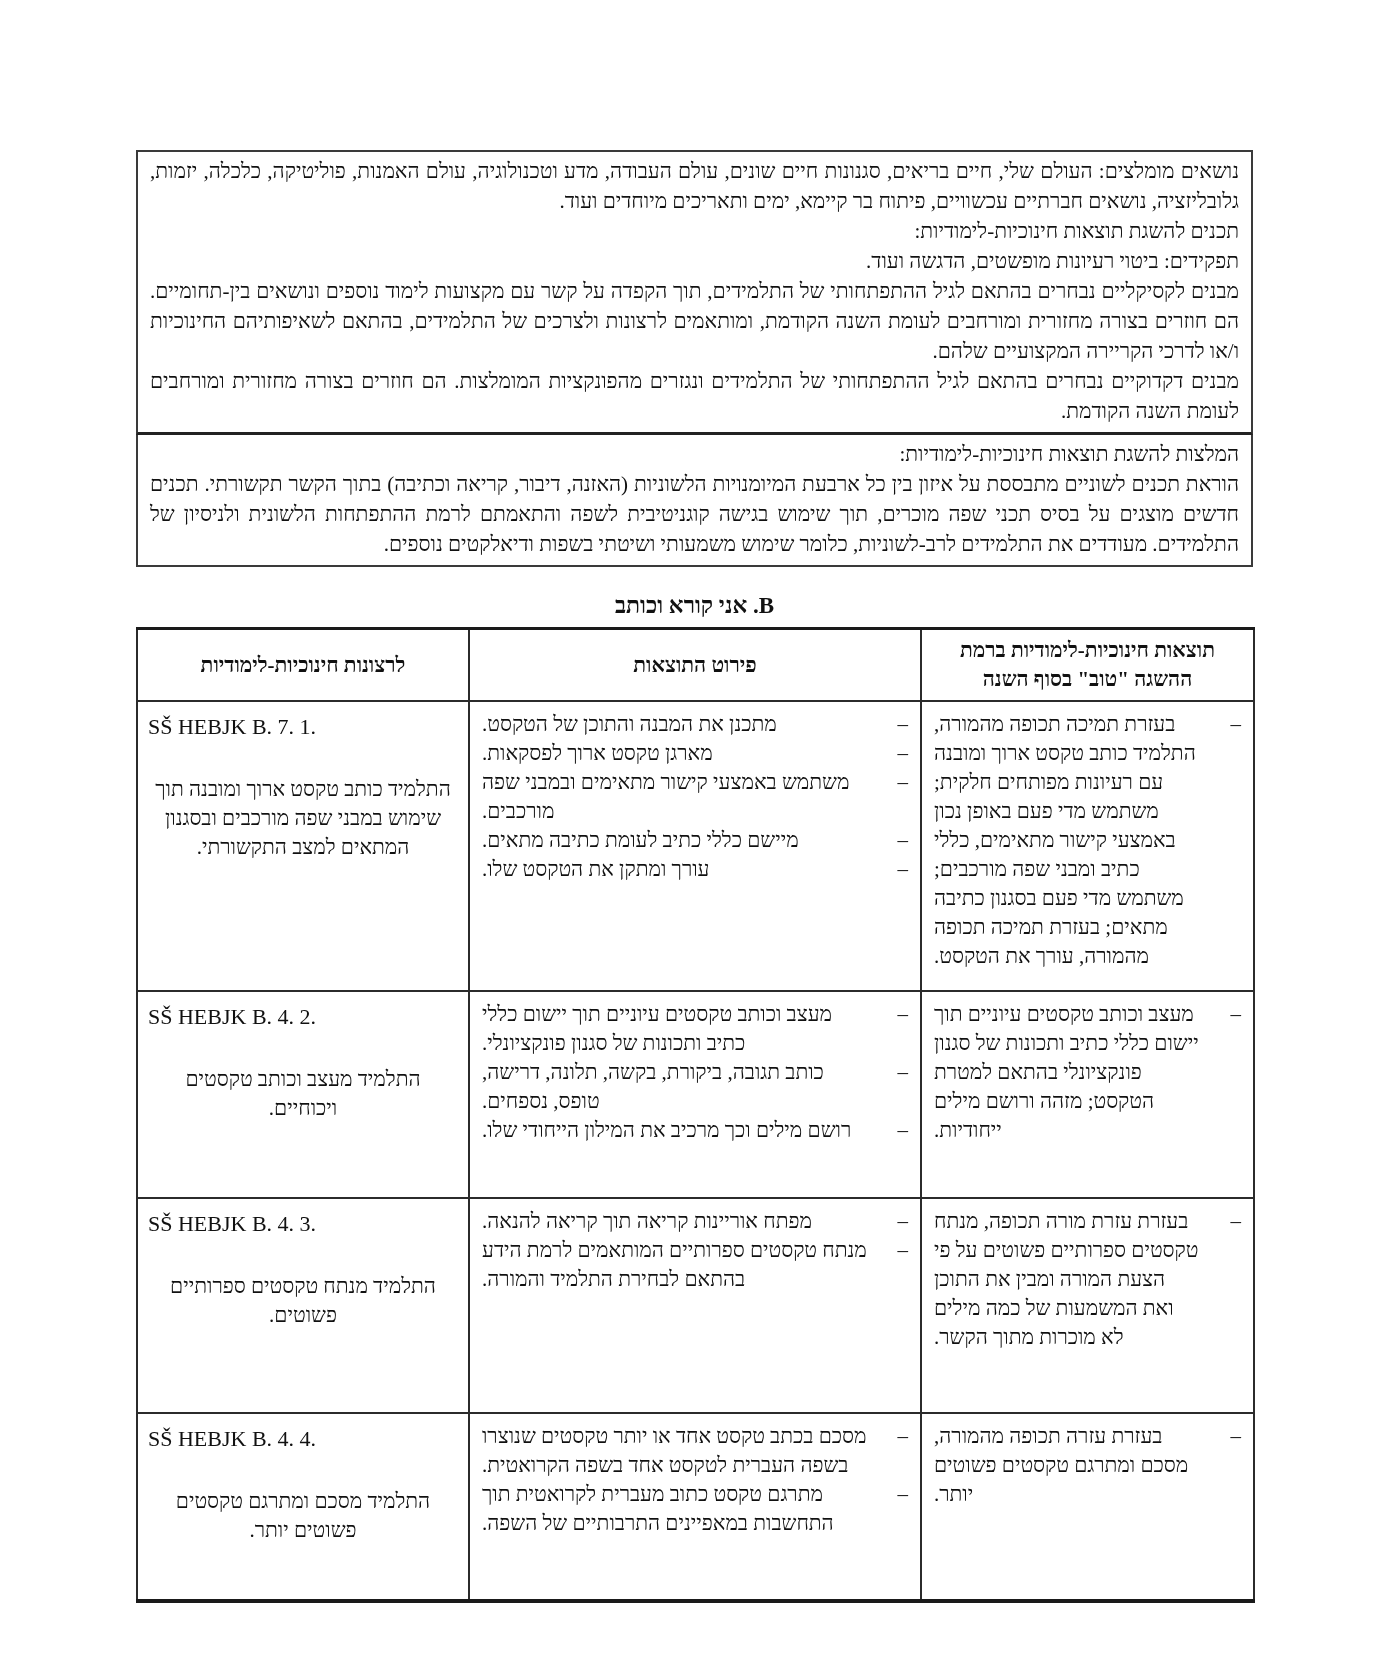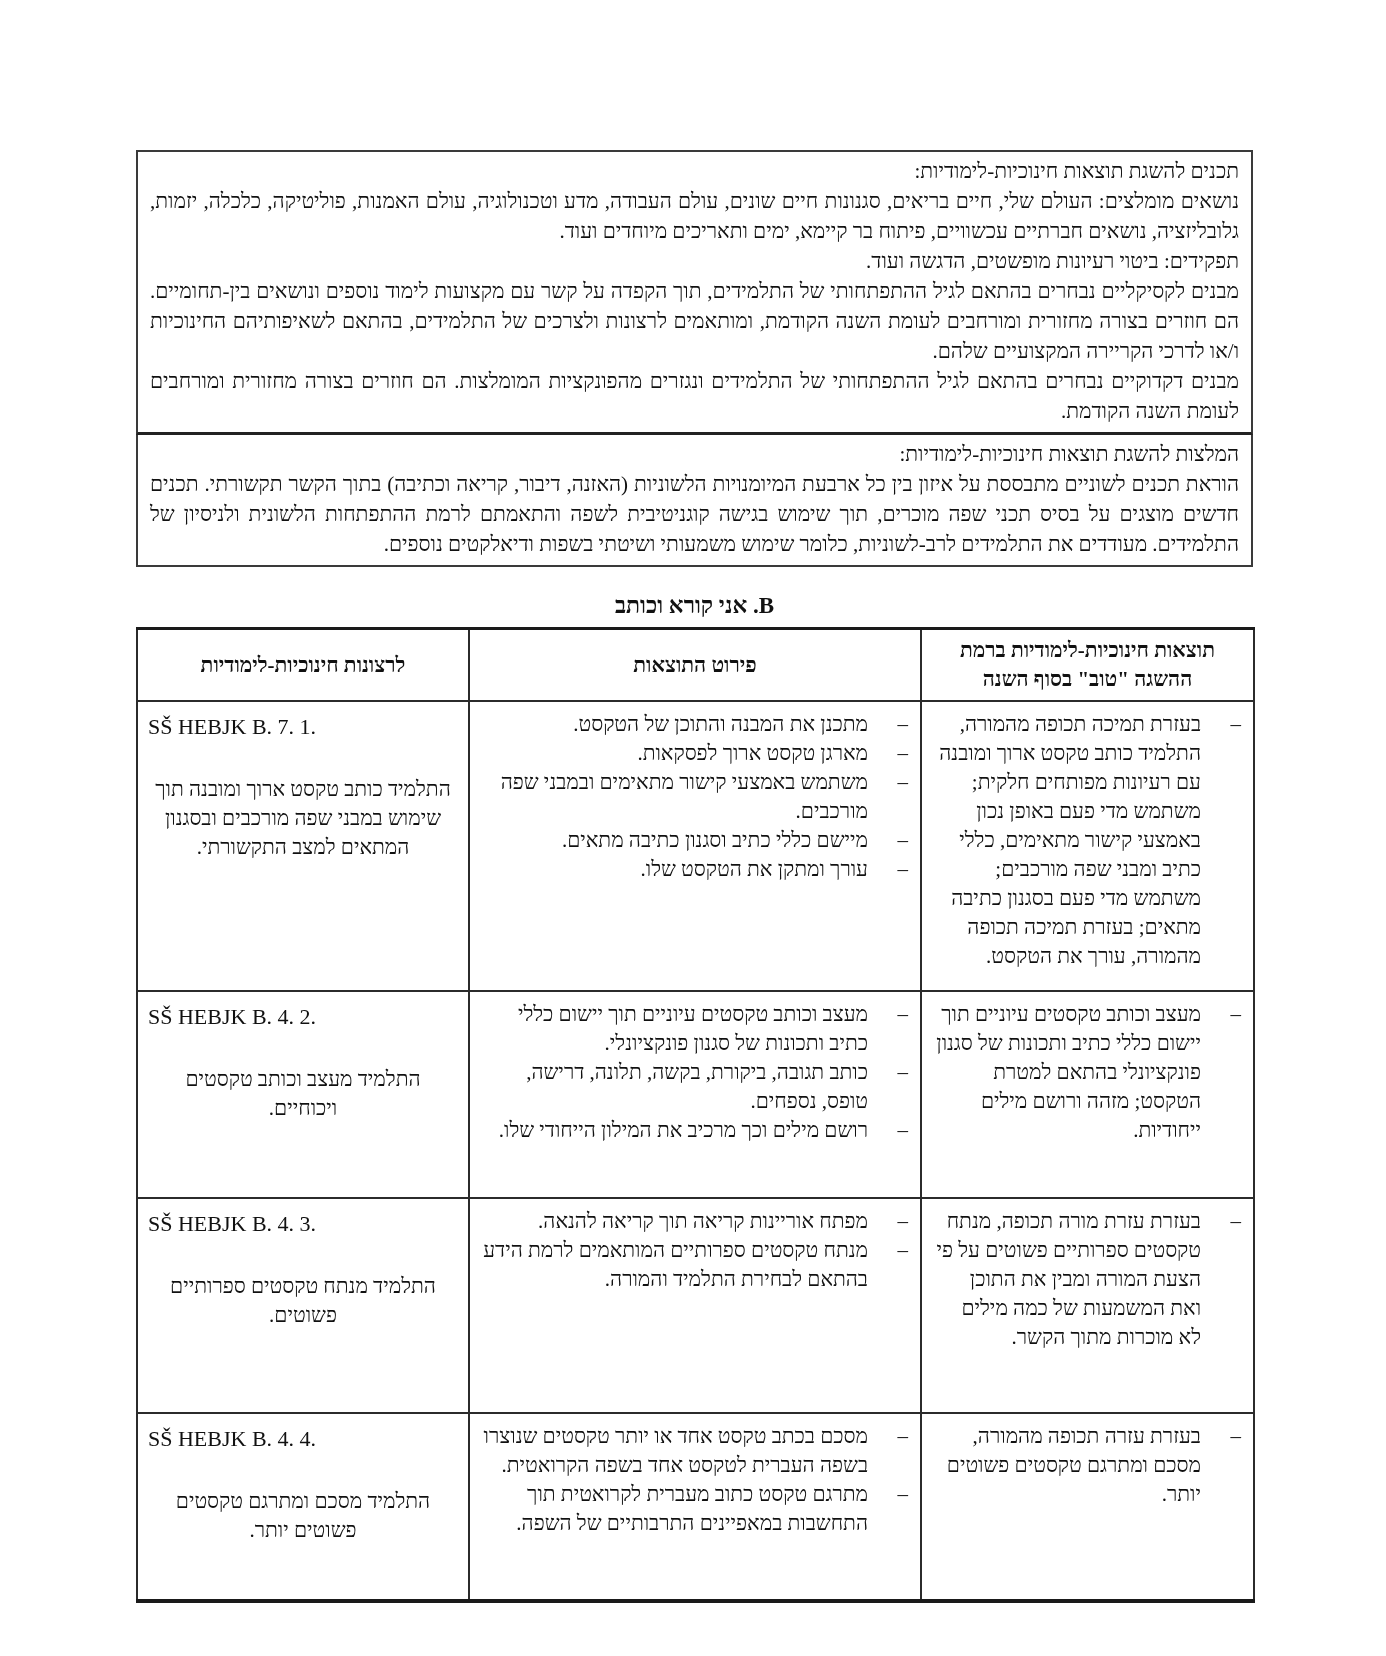--- a/index.html
+++ b/index.html
@@ -72,43 +72,43 @@
     display:flex;
     gap:16px;
     margin:0 2px;
   }
   .dash{
     flex:0 0 24px;
     text-align:right;
   }
   .item-text{
     flex:1;
-    text-align:right;
+    text-align:left;
   }
   
   .code{
     direction:ltr;
     text-align:left;
     font-size:22px;
     margin:2px 0 34px 0;
   }
   .outcome-text{
     text-align:center;
     padding:0 6px;
   }
 </style>
 </head>
 <body>
 
 <div class="page">
   <div class="content">
 
     <div class="txtbox first">
+      <div class="para">נושאים מומלצים: העולם שלי, חיים בריאים, סגנונות חיים שונים, עולם העבודה, מדע וטכנולוגיה, עולם האמנות, פוליטיקה, כלכלה, יזמות, גלובליזציה, נושאים חברתיים עכשוויים, פיתוח בר קיימא, ימים ותאריכים מיוחדים ועוד.</div>
       <div class="para lead">תכנים להשגת תוצאות חינוכיות-לימודיות:</div>
-      <div class="para">נושאים מומלצים: העולם שלי, חיים בריאים, סגנונות חיים שונים, עולם העבודה, מדע וטכנולוגיה, עולם האמנות, פוליטיקה, כלכלה, יזמות, גלובליזציה, נושאים חברתיים עכשוויים, פיתוח בר קיימא, ימים ותאריכים מיוחדים ועוד.</div>
       <div class="para lead">תפקידים: ביטוי רעיונות מופשטים, הדגשה ועוד.</div>
       <div class="para">מבנים לקסיקליים נבחרים בהתאם לגיל ההתפתחותי של התלמידים, תוך הקפדה על קשר עם מקצועות לימוד נוספים ונושאים בין-תחומיים. הם חוזרים בצורה מחזורית ומורחבים לעומת השנה הקודמת, ומותאמים לרצונות ולצרכים של התלמידים, בהתאם לשאיפותיהם החינוכיות ו/או לדרכי הקריירה המקצועיים שלהם.</div>
       <div class="para">מבנים דקדוקיים נבחרים בהתאם לגיל ההתפתחותי של התלמידים ונגזרים מהפונקציות המומלצות. הם חוזרים בצורה מחזורית ומורחבים לעומת השנה הקודמת.</div>
     </div>
 
     <div class="txtbox second">
       <div class="para lead">המלצות להשגת תוצאות חינוכיות-לימודיות:</div>
       <div class="para">הוראת תכנים לשוניים מתבססת על איזון בין כל ארבעת המיומנויות הלשוניות (האזנה, דיבור, קריאה וכתיבה) בתוך הקשר תקשורתי. תכנים חדשים מוצגים על בסיס תכני שפה מוכרים, תוך שימוש בגישה קוגניטיבית לשפה והתאמתם לרמת ההתפתחות הלשונית ולניסיון של התלמידים. מעודדים את התלמידים לרב-לשוניות, כלומר שימוש משמעותי ושיטתי בשפות ודיאלקטים נוספים.</div>
     </div>
 
@@ -142,21 +142,21 @@
           <div class="item">
             <span class="dash">–</span>
             <span class="item-text">מארגן טקסט ארוך לפסקאות.</span>
           </div>
           <div class="item">
             <span class="dash">–</span>
             <span class="item-text">משתמש באמצעי קישור מתאימים ובמבני שפה מורכבים.</span>
           </div>
           <div class="item">
             <span class="dash">–</span>
-            <span class="item-text">מיישם כללי כתיב וסגנון כתיבה מתאים.</span>
+            <span class="item-text">מיישם כללי כתיב לעומת כתיבה מתאים.</span>
           </div>
           <div class="item">
             <span class="dash">–</span>
             <span class="item-text">עורך ומתקן את הטקסט שלו.</span>
           </div>
         </td>
         <td>
           <div class="code">SŠ HEBJK B. 7. 1.</div>
           <div class="outcome-text">התלמיד כותב טקסט ארוך ומובנה תוך שימוש במבני שפה מורכבים ובסגנון המתאים למצב התקשורתי.</div>
         </td>

